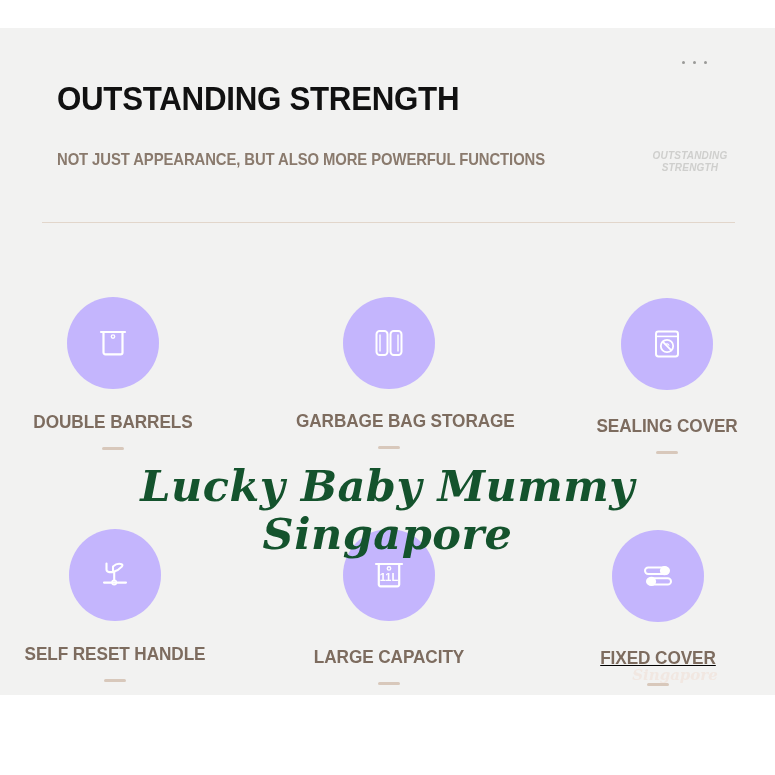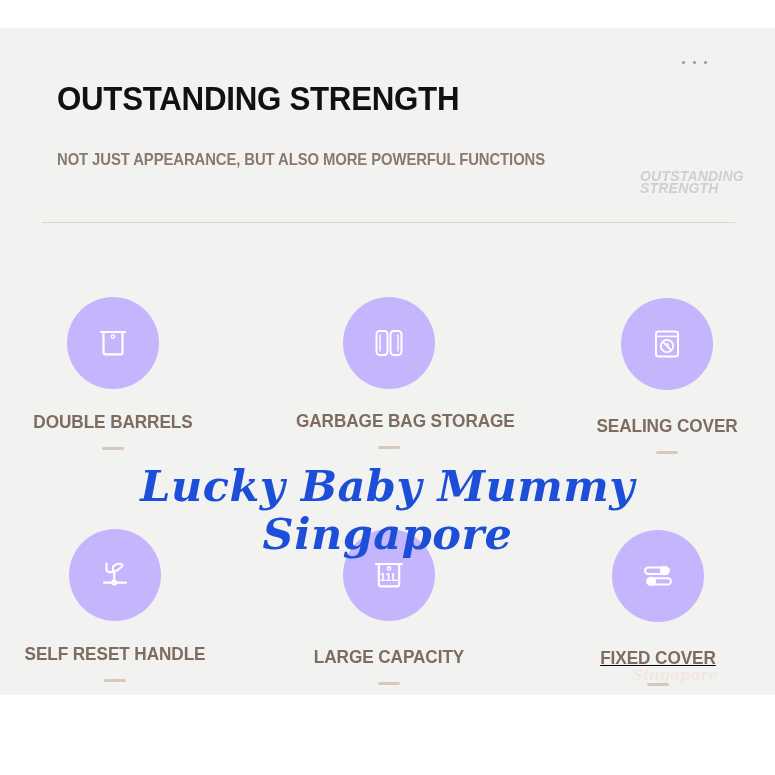--- a/index.html
+++ b/index.html
@@ -97,28 +97,28 @@
     border-radius: 50%;
     background: #9a9a98;
   }
 
   
   .wm-small {
     position: absolute;
     left: 640px;
     top: 150px;
     width: 100px;
-    font-size: 14px;
+    text-align: center;
+    font-size: 10px;
     line-height: 12px;
     font-weight: 700;
     font-style: italic;
     letter-spacing: 0.2px;
     color: #cfcfcd;
     user-select: none;
-    margin-top: 20px;
   }
 
   
   .divider {
     position: absolute;
     left: 42px;
     top: 222px;
     width: 693px;
     height: 1px;
     background: #e2d6cb;
@@ -176,21 +176,21 @@
     position: absolute;
     left: 0;
     top: 462px;
     width: 775px;
     text-align: center;
     font-family: "DejaVu Serif", serif;
     font-style: italic;
     font-weight: 700;
     font-size: 43px;
     line-height: 48px;
-    color: #1d4ed8;
+    color: #14532d;
     letter-spacing: 0.5px;
     user-select: none;
     pointer-events: none;
   }
   .wm-big .l1 { display: block; }
   .wm-big .l2 { display: block; }
 
   
   .wm-ghost {
     position: absolute;

